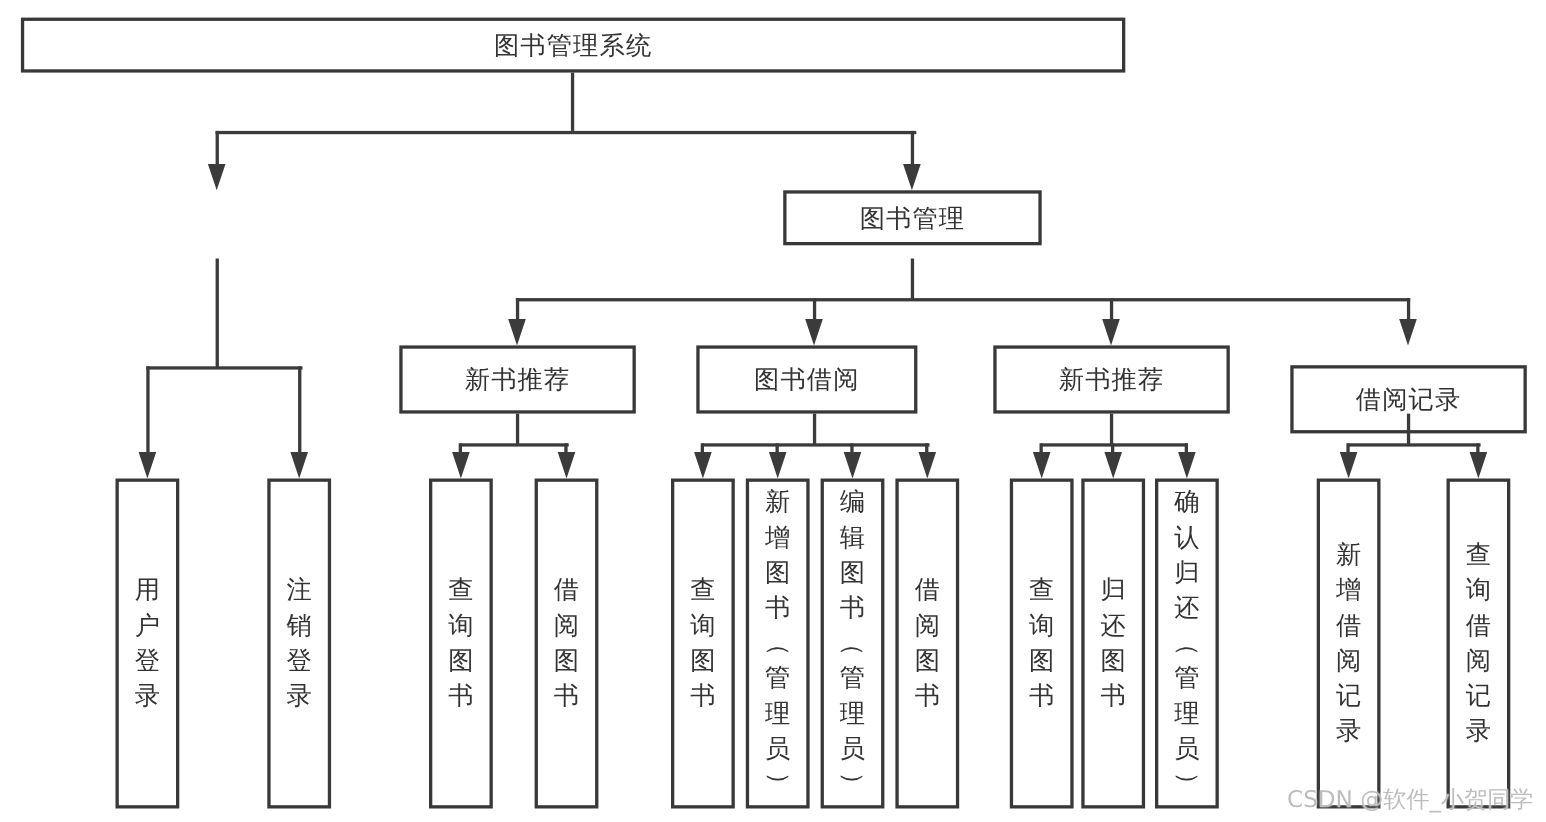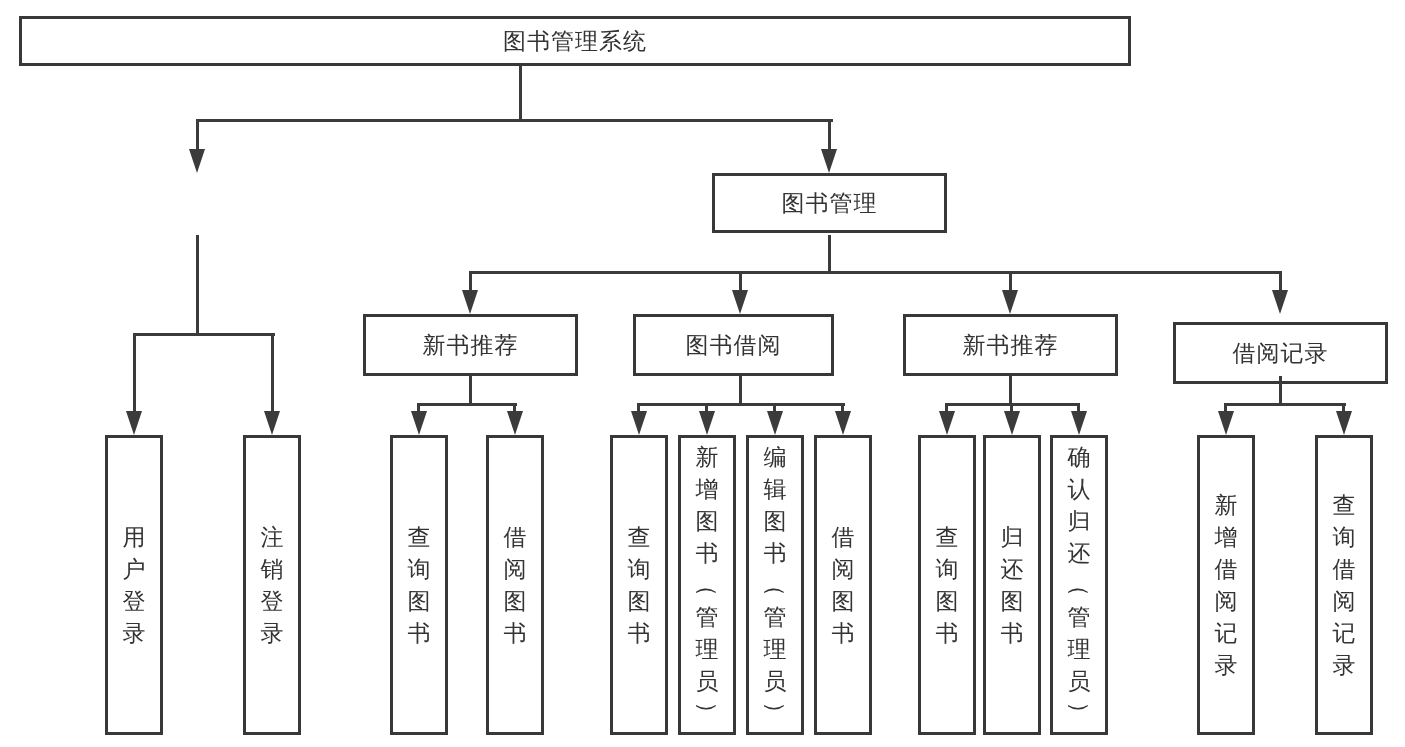--- a/index.html
+++ b/index.html
@@ -21,32 +21,32 @@
          border-top:24px solid #3b3b3b;}
 
   .watermark{position:absolute;left:1170px;top:713px;font-size:21px;color:#bdbdbd;
              z-index:10;white-space:nowrap;text-shadow:0 0 2px #ffffff;}
 </style>
 </head>
 <body>
 
 <div id="stage">
 
-  <div class="node" style="left:19px;top:16px;width:1112px;height:50px;">
+  <div class="node" style="left:19px;top:16px;width:1004px;height:50px;">
     <span class="node-label">图书管理系统</span>
   </div>
 
   <div class="vline" style="left:519px;top:66px;width:3px;height:53px;"></div>
   <div class="hline" style="left:196px;top:119px;width:637px;height:3px;"></div>
   <div class="vline" style="left:196px;top:119px;width:3px;height:33px;"></div>
   <div class="arrow" style="left:189px;top:149px;"></div>
   <div class="vline" style="left:828px;top:119px;width:3px;height:33px;"></div>
   <div class="arrow" style="left:821px;top:149px;"></div>
 
-  <div class="node" style="left:712px;top:173px;width:235px;height:60px;">
+  <div class="node" style="left:712px;top:173px;width:235px;height:50px;">
     <span class="node-label">图书管理</span>
   </div>
 
   <div class="vline" style="left:196px;top:235px;width:3px;height:100px;"></div>
   <div class="hline" style="left:133px;top:333px;width:142px;height:3px;"></div>
   <div class="vline" style="left:133px;top:333px;width:3px;height:80px;"></div>
   <div class="arrow" style="left:126px;top:411px;"></div>
   <div class="vline" style="left:271px;top:333px;width:3px;height:80px;"></div>
   <div class="arrow" style="left:264px;top:411px;"></div>
 
@@ -63,21 +63,21 @@
 
   <div class="node" style="left:363px;top:314px;width:215px;height:62px;">
     <span class="node-label">新书推荐</span>
   </div>
   <div class="node" style="left:633px;top:314px;width:201px;height:62px;justify-content:center;">
     <span class="node-label">图书借阅</span>
   </div>
   <div class="node" style="left:903px;top:314px;width:215px;height:62px;">
     <span class="node-label">新书推荐</span>
   </div>
-  <div class="node" style="left:1173px;top:322px;width:215px;height:62px;align-items:center;">
+  <div class="node" style="left:1173px;top:332px;width:215px;height:62px;align-items:center;">
     <span class="node-label">借阅记录</span>
   </div>
 
   <div class="vline" style="left:469px;top:376px;width:3px;height:29px;"></div>
   <div class="hline" style="left:418px;top:403px;width:99px;height:3px;"></div>
   <div class="vline" style="left:417px;top:403px;width:3px;height:10px;"></div>
   <div class="arrow" style="left:411px;top:411px;"></div>
   <div class="vline" style="left:513px;top:403px;width:3px;height:10px;"></div>
   <div class="arrow" style="left:507px;top:411px;"></div>
 
@@ -203,14 +203,15 @@
     </div>
   <div class="vbox" style="left:1315px;top:435px;">
       <span class="vchar">查</span>
       <span class="vchar">询</span>
       <span class="vchar">借</span>
       <span class="vchar">阅</span>
       <span class="vchar">记</span>
       <span class="vchar">录</span>
     </div>
 
+  <div class="watermark">CSDN @软件_小贺同学</div>
 
 </div>
 
 </body></html>

